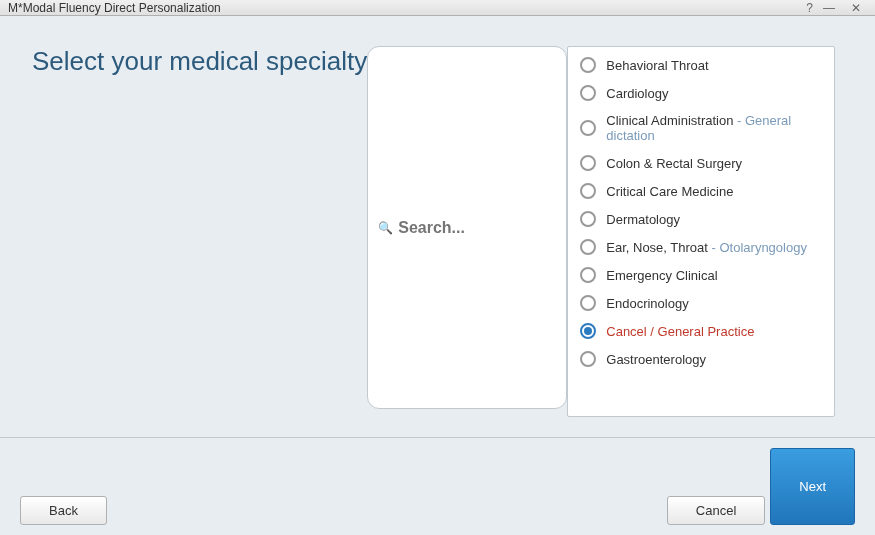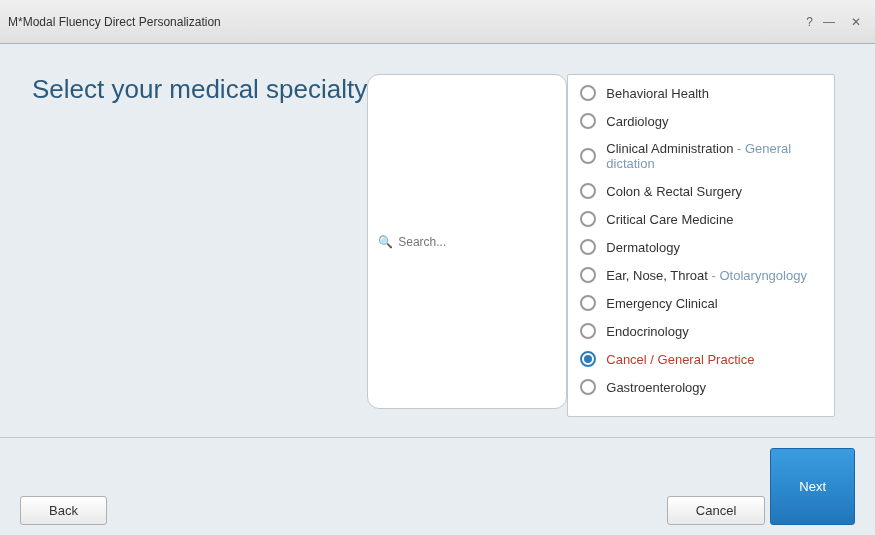--- a/index.html
+++ b/index.html
@@ -11,21 +11,21 @@
       width: 875px;
       height: 535px;
       display: flex;
       flex-direction: column;
       overflow: hidden;
     }
 
     .title-bar {
       background: linear-gradient(to bottom, #f0f0f0, #e0e0e0);
       border-bottom: 1px solid #b0b0b0;
-      height: 44px;
+      height: 16px;
       display: flex;
       align-items: center;
       justify-content: space-between;
       padding: 0 8px;
       flex-shrink: 0;
     }
 
     .title-bar-title {
       font-size: 12px;
       color: #333;
@@ -86,24 +86,25 @@
     }
 
     .search-icon-sym {
       color: #999;
       font-size: 12px;
     }
 
     .search-input {
       border: none;
       outline: none;
-      font-size: 12px;
+      font-size: 16px;
       color: #a21caf;
       background: transparent;
       width: 100%;
+      font-weight: bold;
     }
 
     .list-container {
       background: white;
       border: 1px solid #c0c8d0;
       border-radius: 2px;
       flex: 1;
       overflow: hidden;
       display: flex;
       flex-direction: column;
@@ -232,21 +233,21 @@
       <span class="search-icon-sym">🔍</span>
       <input class="search-input" type="text" placeholder="Search..." style="">
     </div>
   </div>
 
   <div class="list-container">
     <div class="list-scroll" id="specialty-list">
 
     <div class="list-item">
           <div class="radio-outer"></div>
-          <span class="item-label">Behavioral Health</span>
+          <span class="item-label">Behavioral Throat</span>
         </div>
         <div class="list-item">
           <div class="radio-outer"></div>
           <span class="item-label">Cardiology</span>
         </div>
         <div class="list-item">
           <div class="radio-outer"></div>
           <span class="item-label">Clinical Administration<span class="item-sublabel"> - General dictation</span></span>
         </div>
         <div class="list-item">

